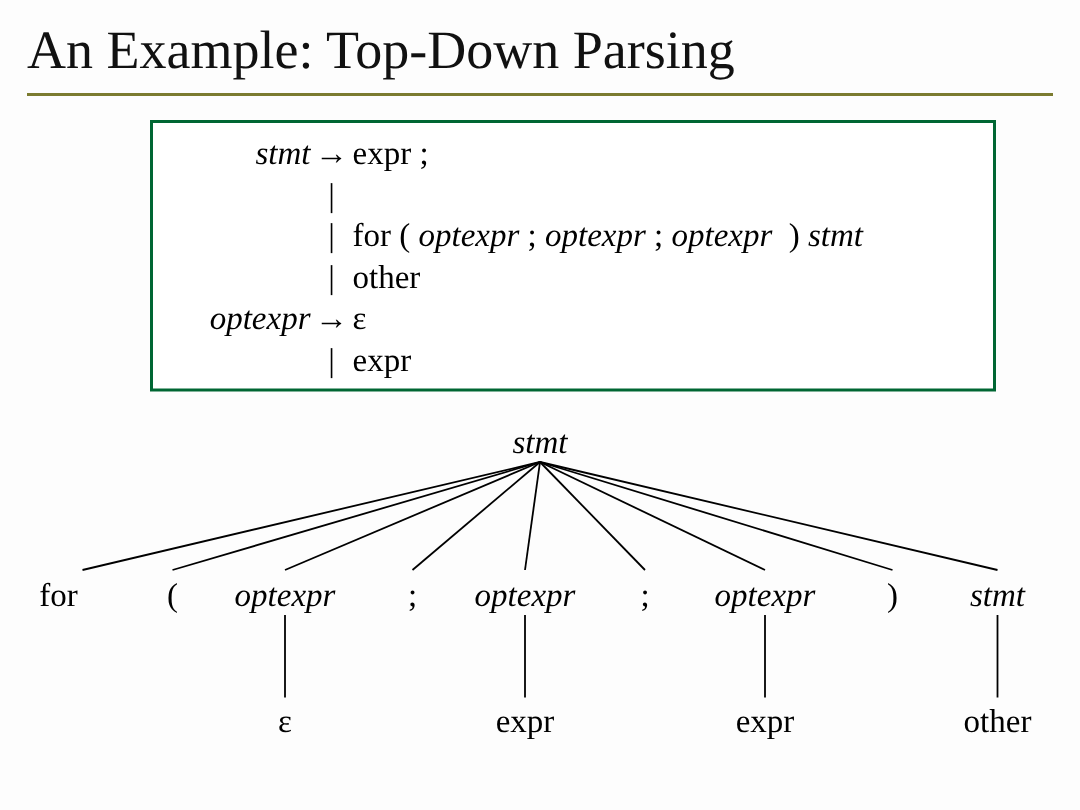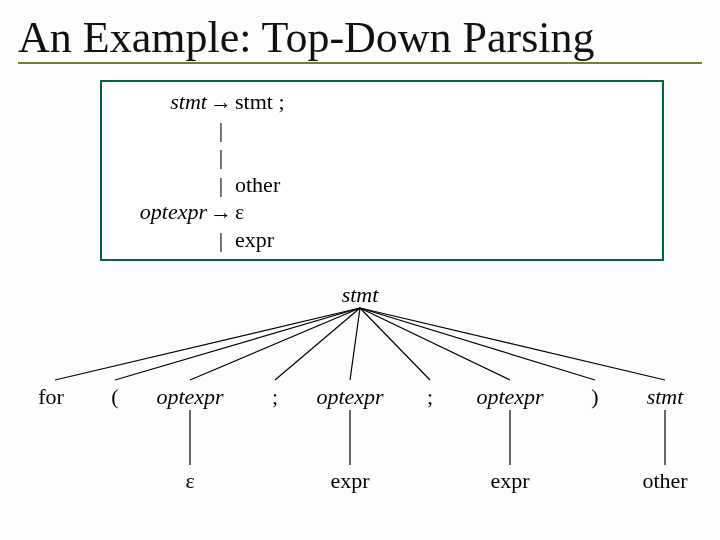--- a/index.html
+++ b/index.html
@@ -6,21 +6,21 @@
     margin: 0;
     padding: 0;
     width: 720px;
     height: 540px;
     background: #fdfdfd;
     font-family: "Times New Roman", Times, serif;
     position: relative;
     overflow: hidden;
   }
   .title {
-    font-size: 44px;
+    font-size: 36px;
     padding: 12px 0 6px 18px;
     color: #111;
   }
   .title-rule {
     position: absolute;
     left: 18px;
     right: 18px;
     top: 62px;
     height: 0;
     border-top: 2px solid #7b7b30;
@@ -88,29 +88,30 @@
 </head>
 <body>
 
 <div class="title">An Example: Top-Down Parsing</div>
 <div class="title-rule"></div>
 
 <div class="grammar-box">
   <div class="gline">
     <span class="lhs it">stmt</span>
     <span class="arrow-col rm">→</span>
-    <span class="rhs rm">stmt ;</span>
+    <span class="rhs rm">expr ;</span>
   </div>
   <div class="gline">
     <span class="lhs"></span>
     <span class="arrow-col rm">|</span>
   </div>
   <div class="gline">
     <span class="lhs"></span>
     <span class="arrow-col rm">|</span>
+    <span class="rhs"><span class="rm">for ( </span><span class="it">optexpr</span><span class="rm"> ; </span><span class="it">optexpr</span><span class="rm"> ; </span><span class="it">optexpr</span><span class="rm">  ) </span><span class="it">stmt</span></span>
   </div>
   <div class="gline">
     <span class="lhs"></span>
     <span class="arrow-col rm">|</span>
     <span class="rhs rm">other</span>
   </div>
   <div class="gline">
     <span class="lhs it">optexpr</span>
     <span class="arrow-col rm">→</span>
     <span class="rhs rm eps">ε</span>
@@ -136,21 +137,21 @@
     <line x1="360" y1="28" x2="665" y2="100"></line>
 
     <line x1="190" y1="130" x2="190" y2="185"></line>
     <line x1="350" y1="130" x2="350" y2="185"></line>
     <line x1="510" y1="130" x2="510" y2="185"></line>
     <line x1="665" y1="130" x2="665" y2="185"></line>
   </svg>
 
   <div class="node it2" style="left:360px; top:2px;">stmt</div>
 
-  <div class="node" style="left:51px;  top:104px;">for</div>
+  <div class="node" style="left:39px;  top:104px;">for</div>
   <div class="node" style="left:115px; top:104px;">(</div>
   <div class="node it2" style="left:190px; top:104px;">optexpr</div>
   <div class="node" style="left:275px; top:104px;">;</div>
   <div class="node it2" style="left:350px; top:104px;">optexpr</div>
   <div class="node" style="left:430px; top:104px;">;</div>
   <div class="node it2" style="left:510px; top:104px;">optexpr</div>
   <div class="node" style="left:595px; top:104px;">)</div>
   <div class="node it2" style="left:665px; top:104px;">stmt</div>
 
   <div class="node" style="left:190px; top:188px;">ε</div>

